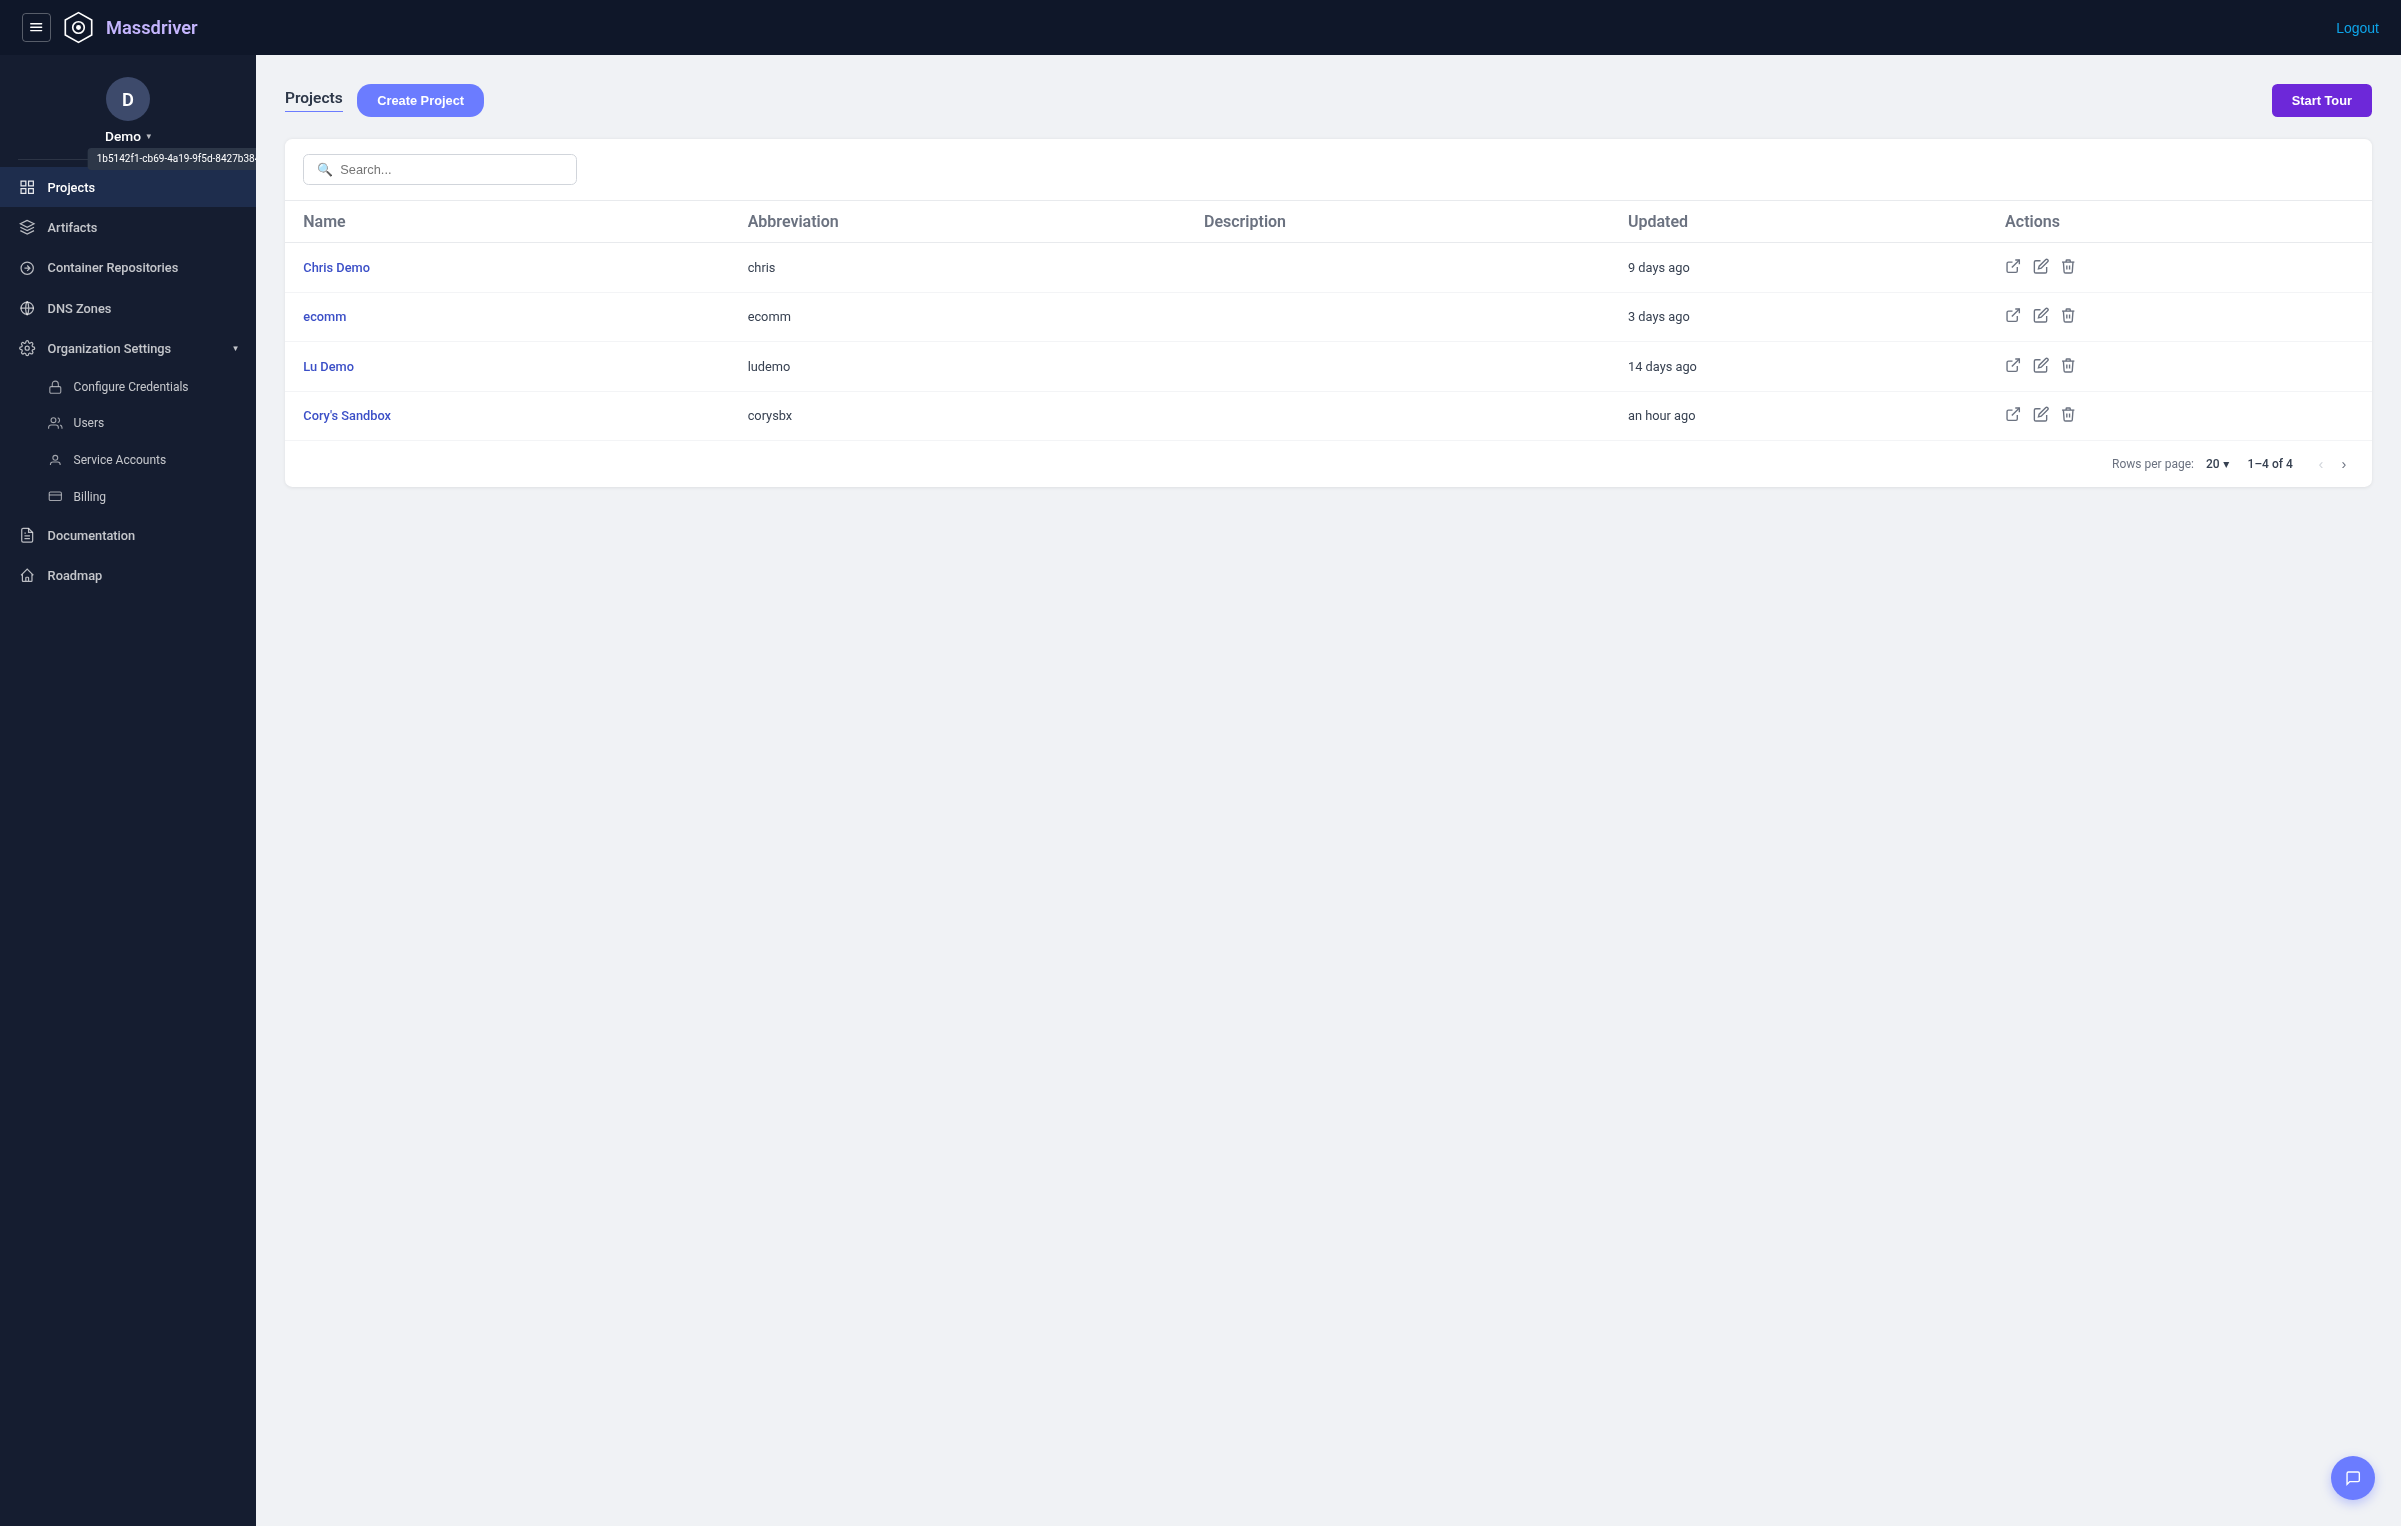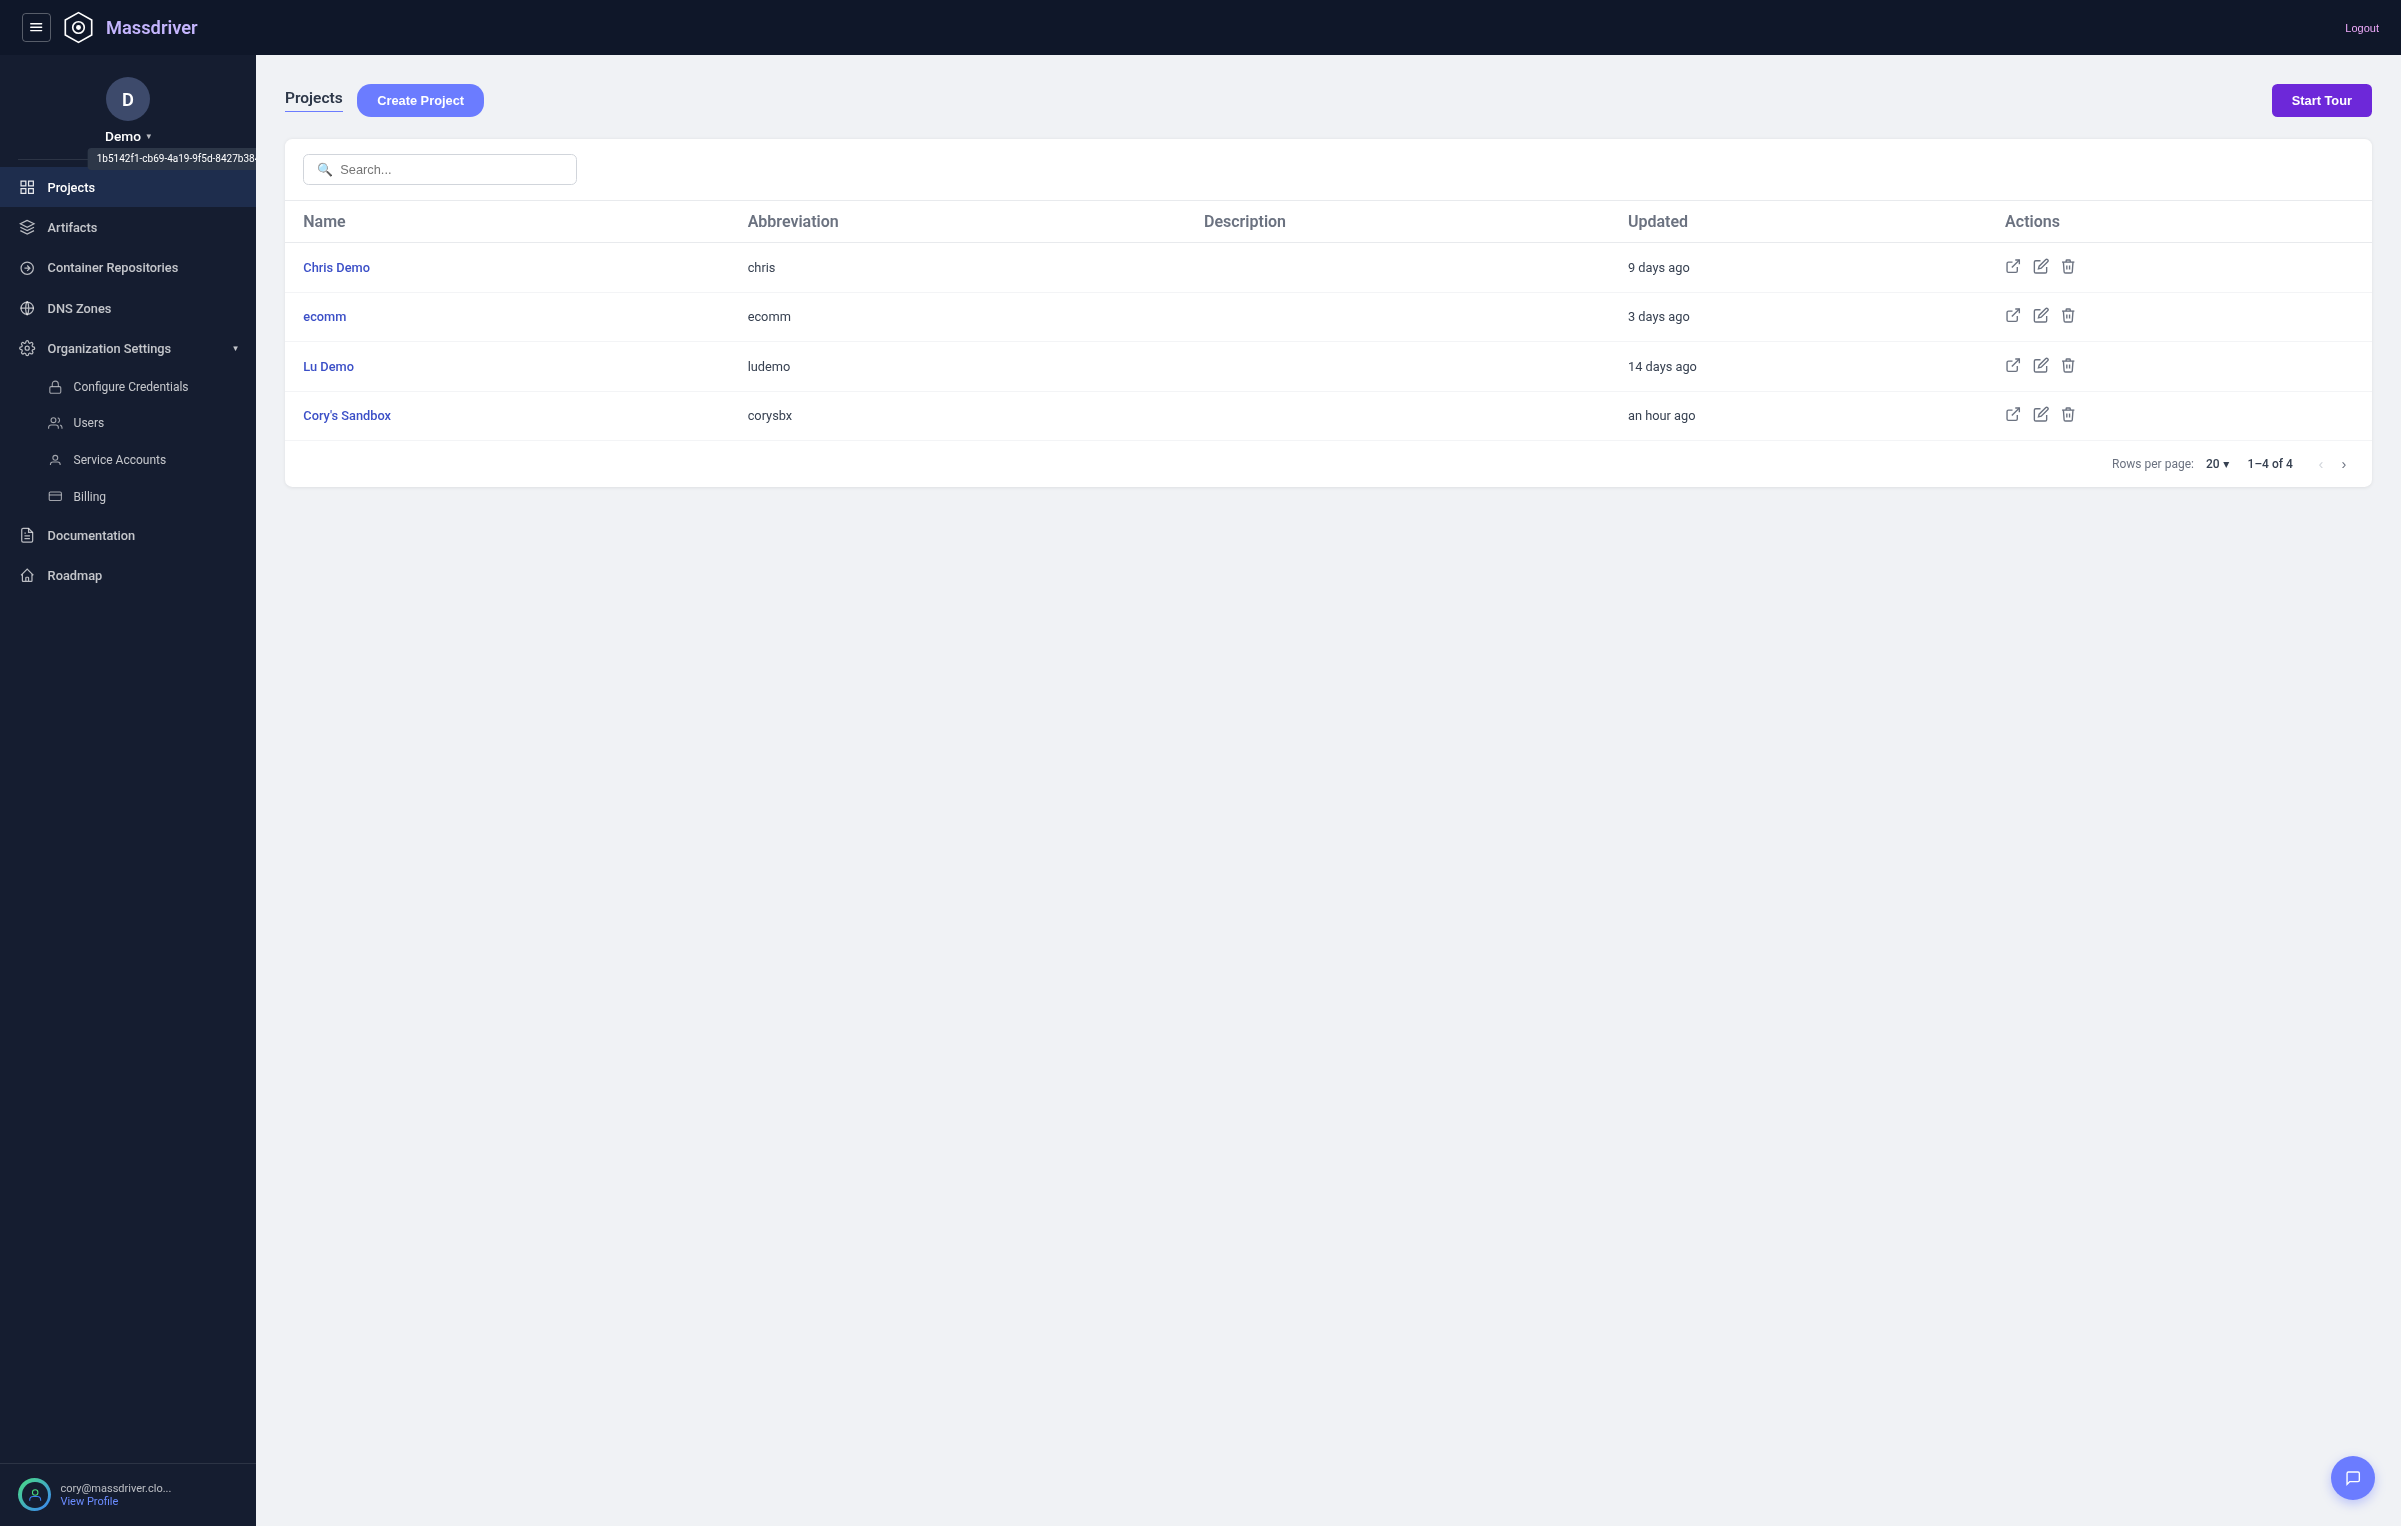--- a/index.html
+++ b/index.html
@@ -14,21 +14,21 @@
       justify-content: space-between;
       padding: 0 22px;
       height: 55px;
       flex-shrink: 0;
       z-index: 10;
     }
     .top-header-left { display: flex; align-items: center; gap: 11px; }
     .toggle-btn { background: none; border: 0.9px solid rgba(255,255,255,0.3); color: white; width: 29px; height: 29px; border-radius: 3.7px; cursor: pointer; display: flex; align-items: center; justify-content: center; font-size: 12.8px; }
     .logo-icon { width: 33px; height: 33px; }
     .app-title { font-size: 18.3px; font-weight: 600; color: #c4b5fd; }
-    .logout-btn { background: none; border: none; color: #f0abfc; font-size: 11px; font-weight: 500; cursor: pointer; }
+    .logout-btn { background: none; border: none; color: #0ea5e9; font-size: 14px; font-weight: 500; cursor: pointer; }
 
     
     .main-layout { display: flex; flex: 1; overflow: hidden; }
 
     
     .sidebar { width: 256px; background: #151d30; color: white; display: flex; flex-direction: column; overflow-y: auto; flex-shrink: 0; }
     .sidebar-user { padding: 22px 18.3px 14.6px; display: flex; flex-direction: column; align-items: center; position: relative; }
     .avatar-circle { width: 44px; height: 44px; border-radius: 50%; background: #3d4a6b; display: flex; align-items: center; justify-content: center; font-size: 18.3px; font-weight: 600; color: white; margin-bottom: 7.3px; }
     .user-name-row { display: flex; align-items: center; gap: 5.5px; cursor: pointer; position: relative; }
     .user-name { font-size: 13.7px; font-weight: 500; color: white; }
@@ -249,34 +249,20 @@
         <span class="nav-icon">
           <svg viewBox="0 0 24 24" width="16.4" height="16.4">
               <path d="M3 12l2-2m0 0l7-7 7 7M5 10v10a1 1 0 0 0 1 1h3m10-11l2 2m-2-2v10a1 1 0 0 1-1 1h-3m-6 0a1 1 0 0 0 1-1v-4a1 1 0 0 1 1-1h2a1 1 0 0 1 1 1v4a1 1 0 0 0 1 1m-6 0h6" stroke="rgba(255,255,255,0.7)" stroke-width="1.8"></path>
             </svg>
         </span>
         <span>Roadmap</span>
       </div>
 
     </nav>
 
-    <div class="sidebar-footer">
-      <div class="footer-avatar">
-        <div class="footer-avatar-inner">
-          <svg viewBox="0 0 24 24" width="16.4" height="16.4">
-              <circle cx="12" cy="8" r="4" stroke="#4ade80" stroke-width="1.5"></circle>
-              <path d="M4 20v-1a5 5 0 0 1 5-5h6a5 5 0 0 1 5 5v1" stroke="#3b82f6" stroke-width="1.5"></path>
-            </svg>
-        </div>
-      </div>
-      <div class="footer-info">
-        <span class="footer-email">cory@massdriver.clo...</span>
-        <span class="footer-profile-link">View Profile</span>
-      </div>
-    </div>
   </aside>
 
   <main class="content-area">
 
     <div class="page-header">
       <div class="page-header-left">
         <span class="tab-label active">Projects</span>
         <button class="create-btn">Create Project</button>
       </div>
       <button class="start-tour-btn">Start Tour</button>

